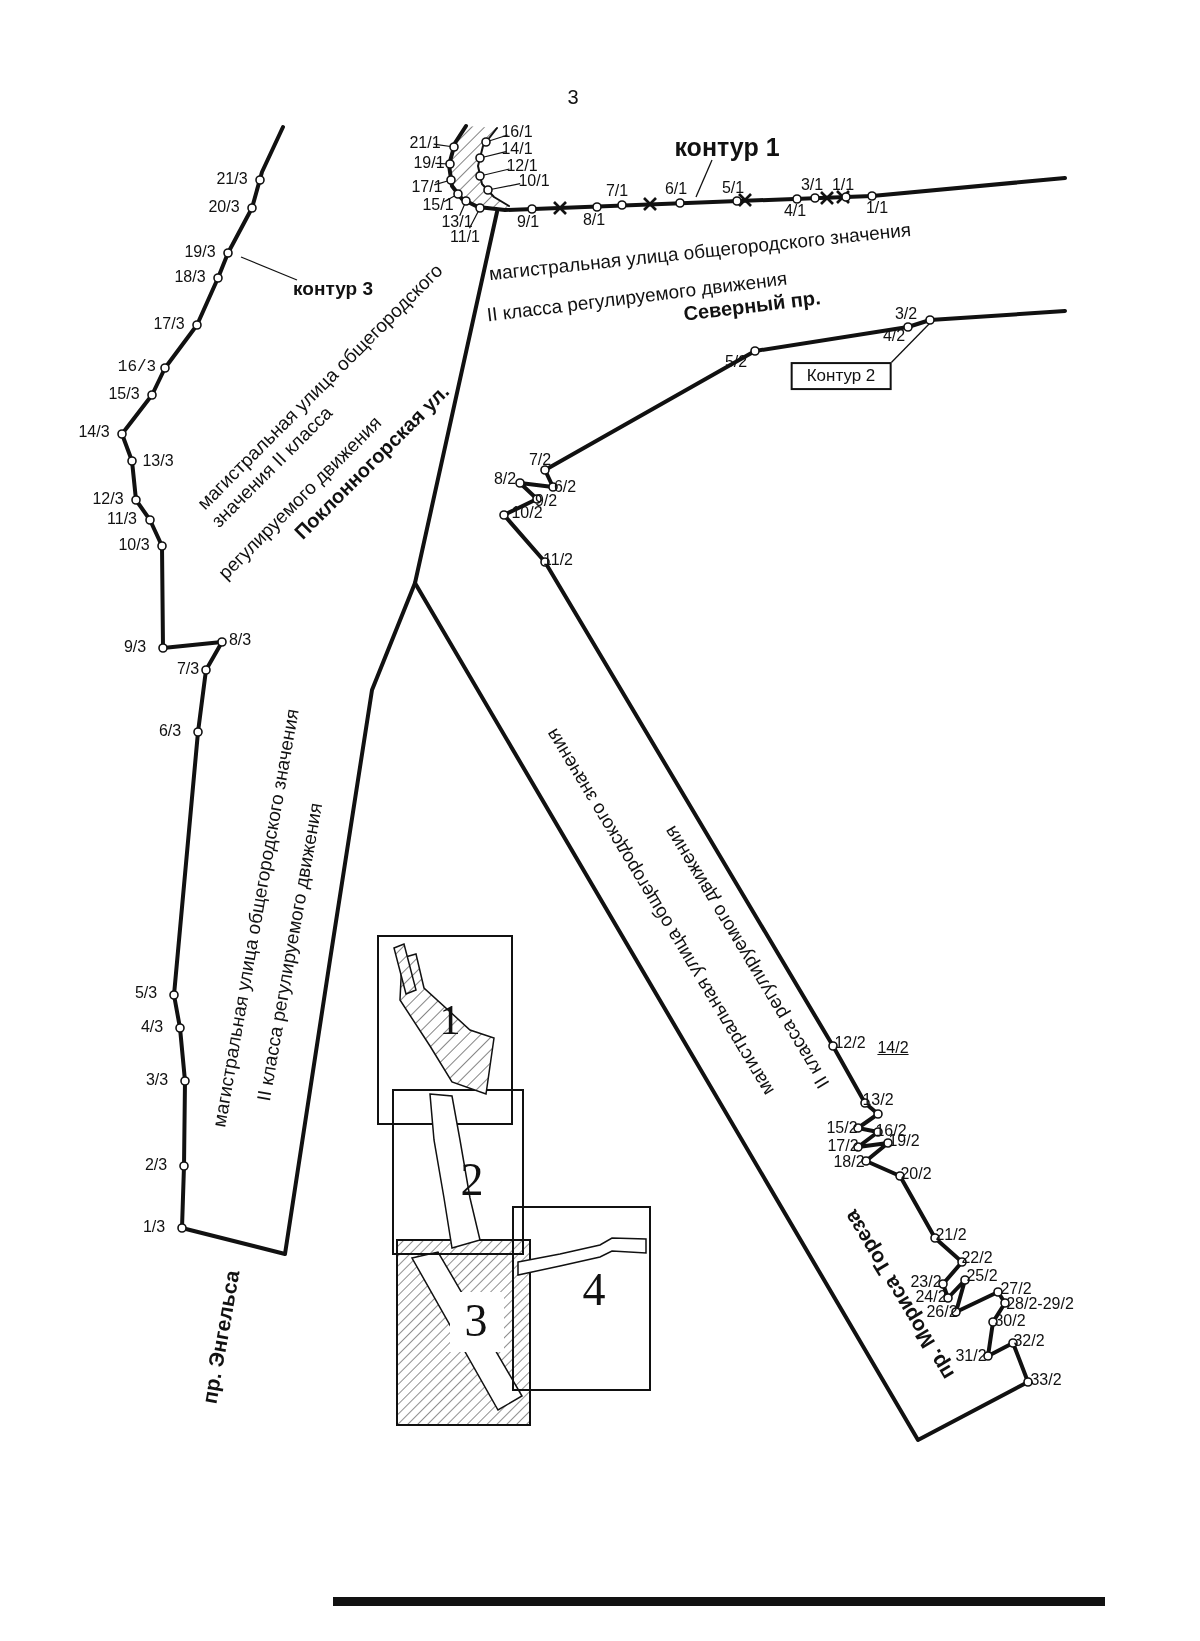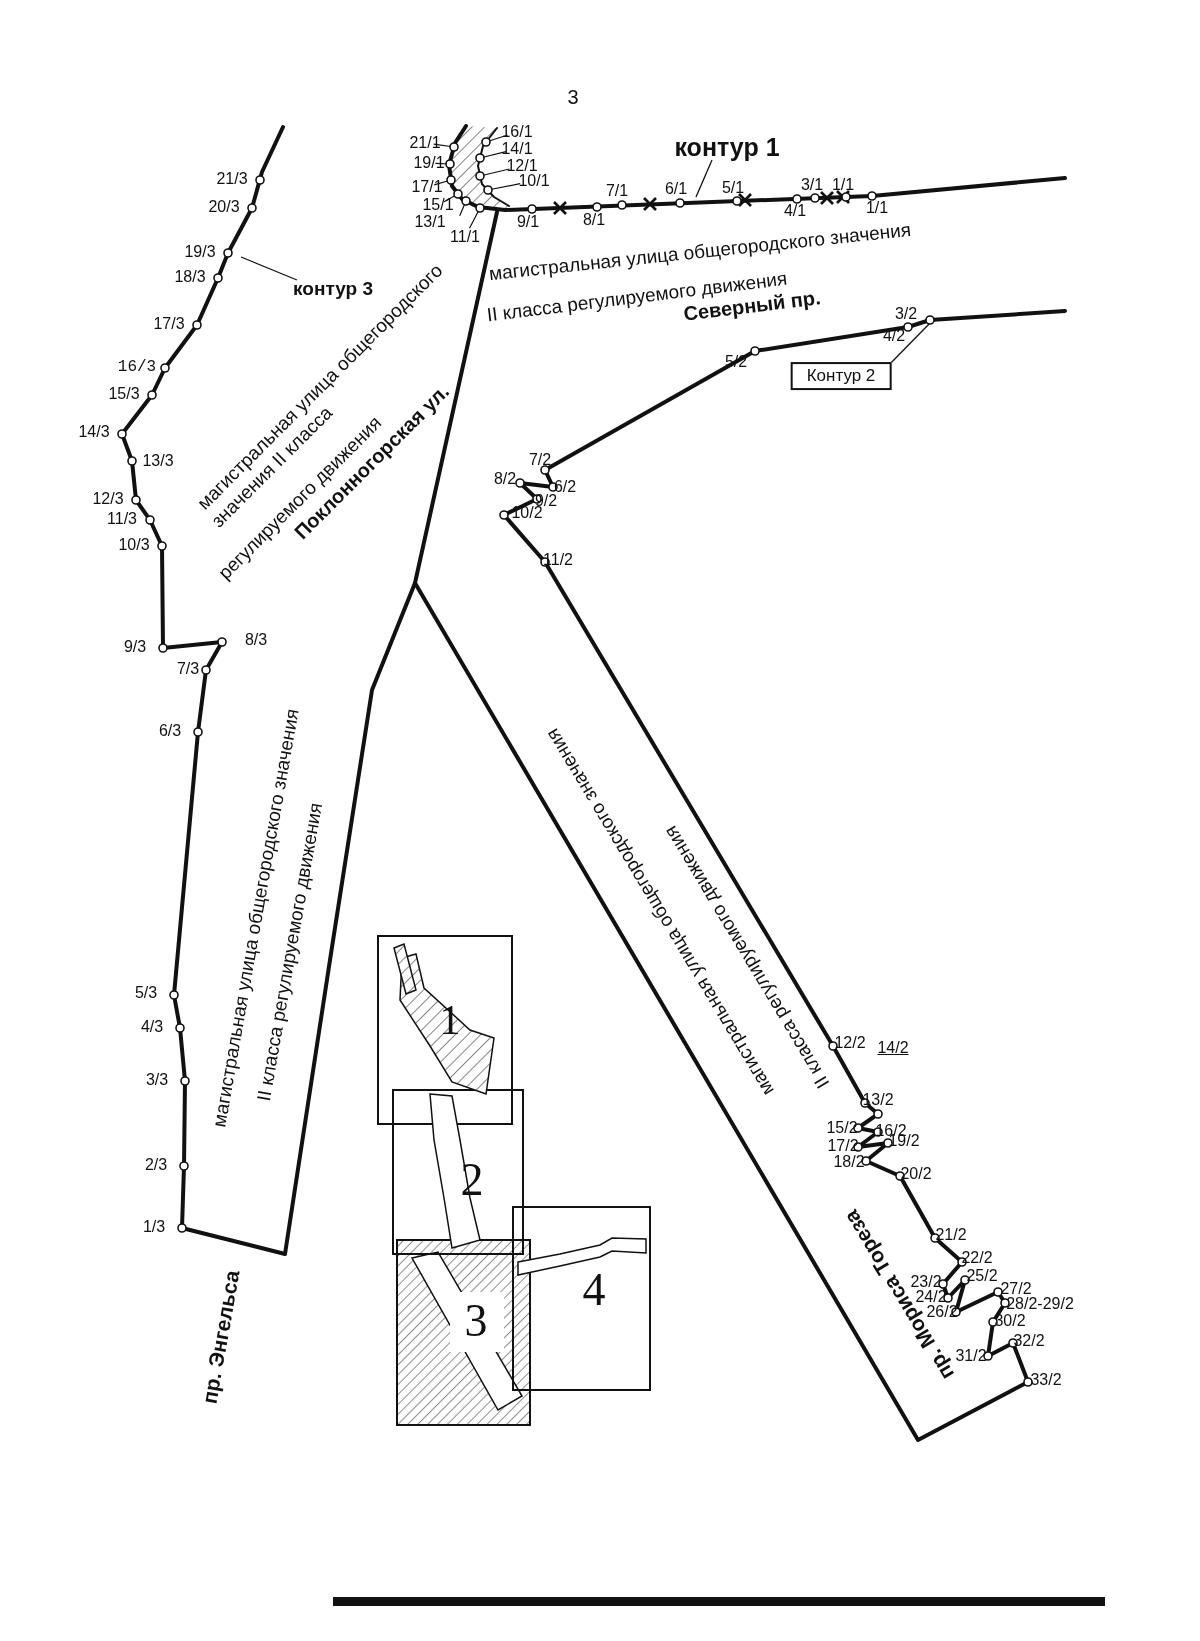--- a/index.html
+++ b/index.html
@@ -169,21 +169,21 @@
     <div class="lbl b" style="left:899px;top:1295px;--r:-121deg;font-size:21px">пр. Мориса Тореза</div>
 
     <div class="lbl num" style="left:450px;top:1020px;font-size:42px">1</div>
     <div class="lbl num" style="left:472px;top:1180px;font-size:46px">2</div>
     <div class="lbl num" style="left:476px;top:1321px;font-size:46px">3</div>
     <div class="lbl num" style="left:594px;top:1290px;font-size:46px">4</div>
   <div class="pt-label" style="left: 425px; top: 143px;">21/1</div>
       <div class="pt-label" style="left: 429px; top: 163px;">19/1</div>
       <div class="pt-label" style="left: 427px; top: 187px;">17/1</div>
       <div class="pt-label" style="left: 438px; top: 205px;">15/1</div>
-      <div class="pt-label" style="left: 430px; top: 222px;">13/1</div>
+      <div class="pt-label" style="left: 457px; top: 222px;">13/1</div>
       <div class="pt-label" style="left: 465px; top: 237px;">11/1</div>
       <div class="pt-label" style="left: 517px; top: 132px;">16/1</div>
       <div class="pt-label" style="left: 517px; top: 149px;">14/1</div>
       <div class="pt-label" style="left: 522px; top: 166px;">12/1</div>
       <div class="pt-label" style="left: 534px; top: 181px;">10/1</div>
       <div class="pt-label" style="left: 528px; top: 222px;">9/1</div>
       <div class="pt-label" style="left: 594px; top: 220px;">8/1</div>
       <div class="pt-label" style="left: 617px; top: 191px;">7/1</div>
       <div class="pt-label" style="left: 676px; top: 189px;">6/1</div>
       <div class="pt-label" style="left: 733px; top: 188px;">5/1</div>
@@ -227,21 +227,21 @@
       <div class="pt-label" style="left: 190px; top: 277px;">18/3</div>
       <div class="pt-label" style="left: 169px; top: 324px;">17/3</div>
       <div class="pt-label" style="left: 137px; top: 367px; font-family: Liberation Mono, monospace;">16/3</div>
       <div class="pt-label" style="left: 124px; top: 394px;">15/3</div>
       <div class="pt-label" style="left: 94px; top: 432px;">14/3</div>
       <div class="pt-label" style="left: 158px; top: 461px;">13/3</div>
       <div class="pt-label" style="left: 108px; top: 499px;">12/3</div>
       <div class="pt-label" style="left: 122px; top: 519px;">11/3</div>
       <div class="pt-label" style="left: 134px; top: 545px;">10/3</div>
       <div class="pt-label" style="left: 135px; top: 647px;">9/3</div>
-      <div class="pt-label" style="left: 256px; top: 640px;">8/3</div>
+      <div class="pt-label" style="left: 240px; top: 640px;">8/3</div>
       <div class="pt-label" style="left: 178px; top: 669px; margin-left: 10px;">7/3</div>
       <div class="pt-label" style="left: 170px; top: 731px;">6/3</div>
       <div class="pt-label" style="left: 146px; top: 993px;">5/3</div>
       <div class="pt-label" style="left: 152px; top: 1027px;">4/3</div>
       <div class="pt-label" style="left: 157px; top: 1080px;">3/3</div>
       <div class="pt-label" style="left: 156px; top: 1165px;">2/3</div>
       <div class="pt-label" style="left: 154px; top: 1227px;">1/3</div>
     </div>
 </div>
 

